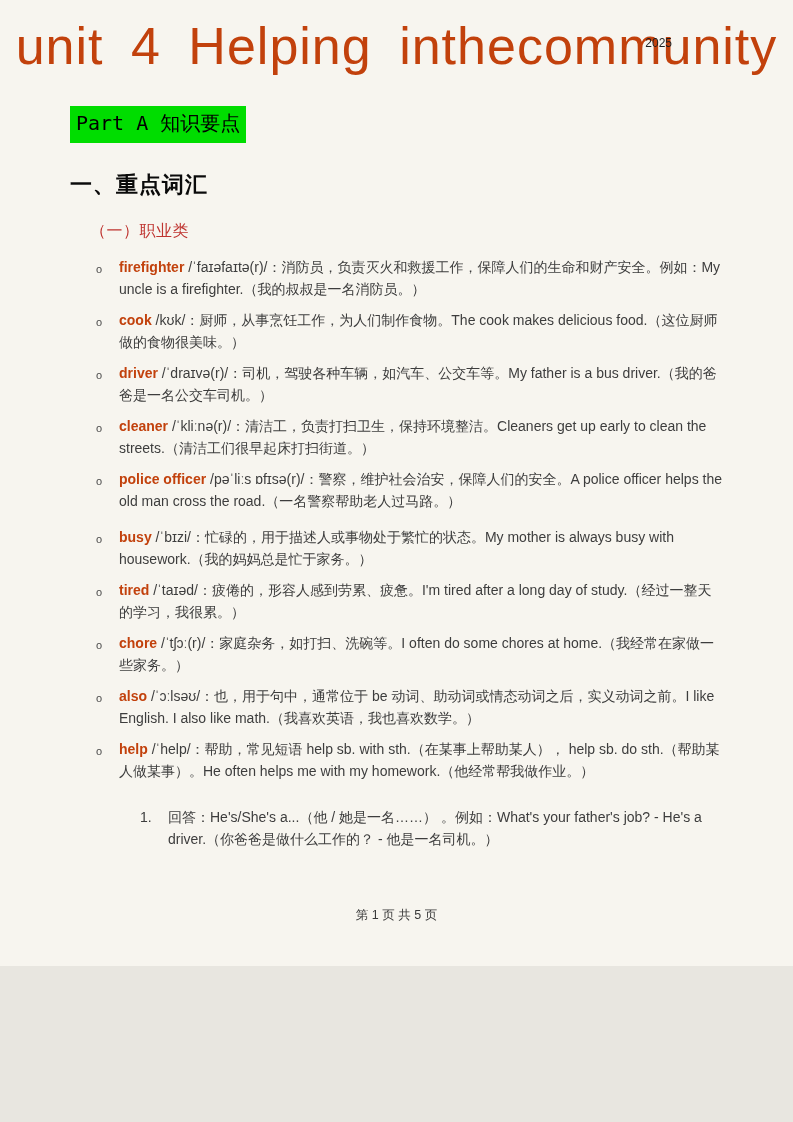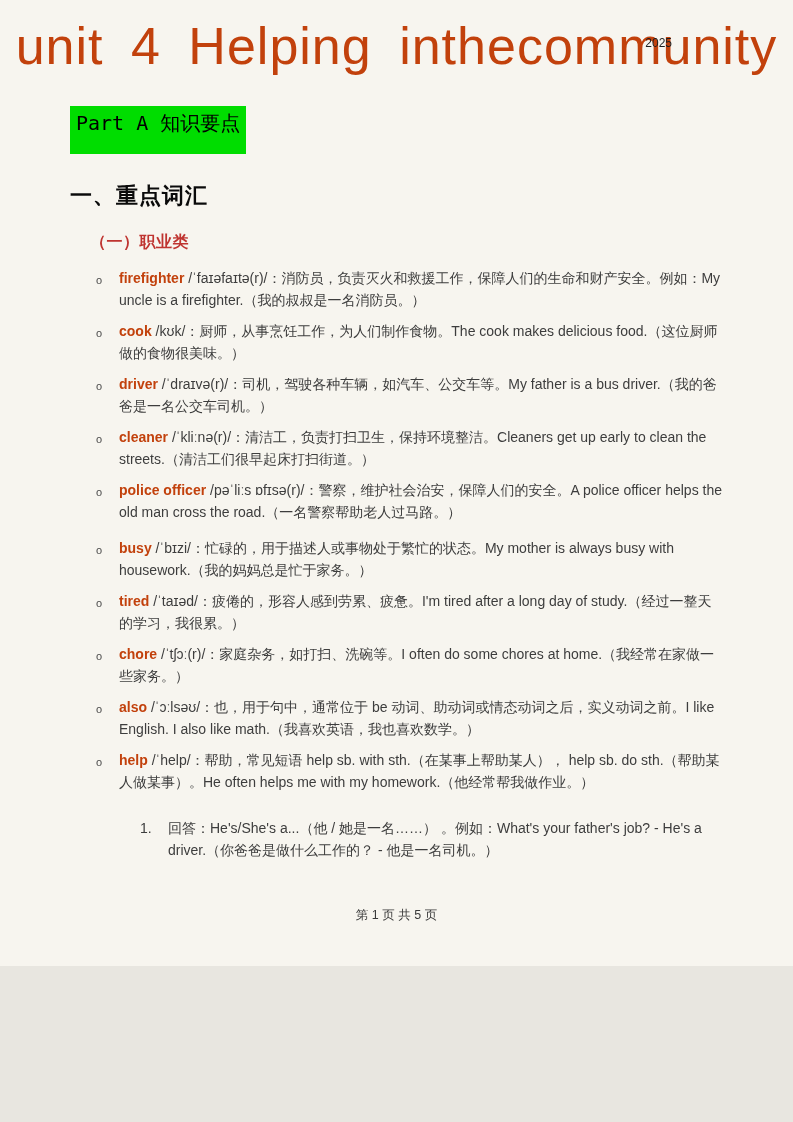--- a/index.html
+++ b/index.html
@@ -36,32 +36,32 @@
     word-spacing:12px; letter-spacing:1px;
   }
 
   .part-label {
     display:inline-block;
     margin:30px 0 0;
     background:#00dd00;
     color:#000;
     font-family:"DejaVu Sans Mono","Liberation Mono",monospace;
     font-size:20px;
-    padding:4px 6px 17px;
+    padding:4px 6px 6px;
   }
 
   .sec-heading {
     margin:27px 0 0; padding:0;
     font-size:22px; font-weight:bold; color:#0a0a0a;
     letter-spacing:1px;
   }
 
   .subsec {
     margin:21px 0 0 20px;
-    font-size:16px; font-weight:bold;
+    font-size:16px; font-weight:normal;
     color:#bf3430;
     letter-spacing:0.5px;
   }
 
   .vocab-list {
     list-style:none;
     margin:14px 0 0; padding:0 0 0 26px;
   }
   .vocab-list li {
     display:flex;

